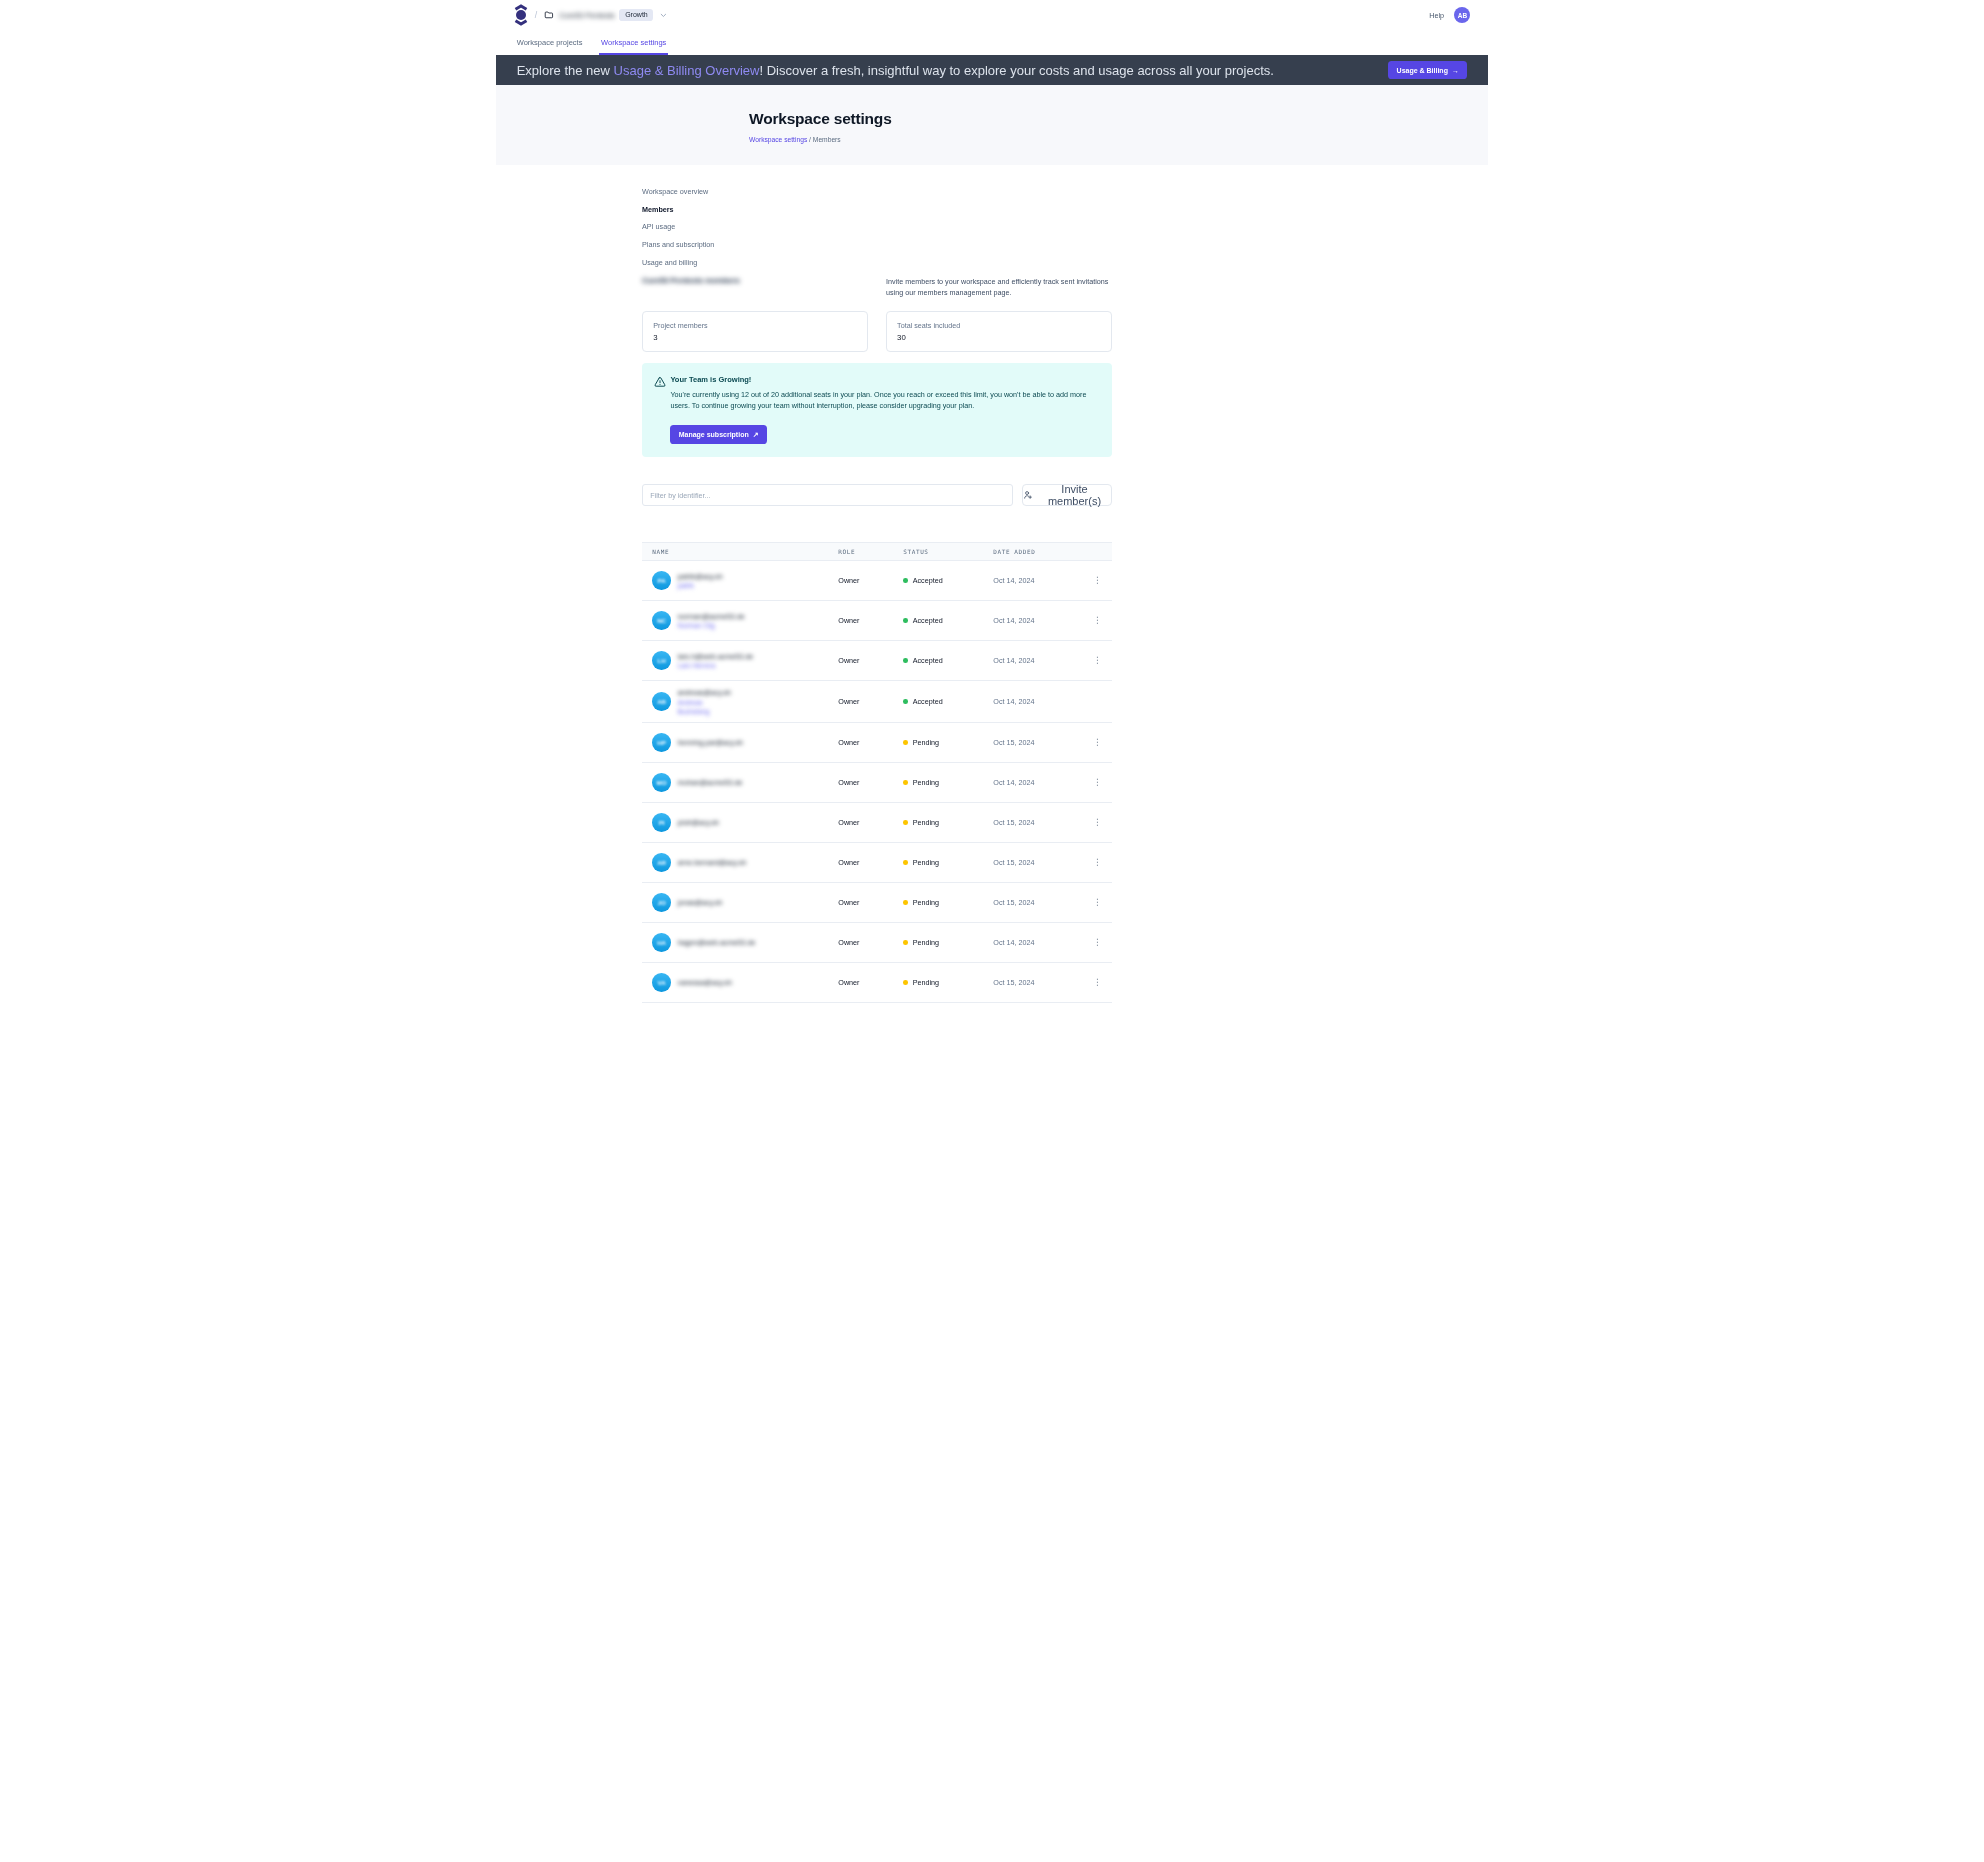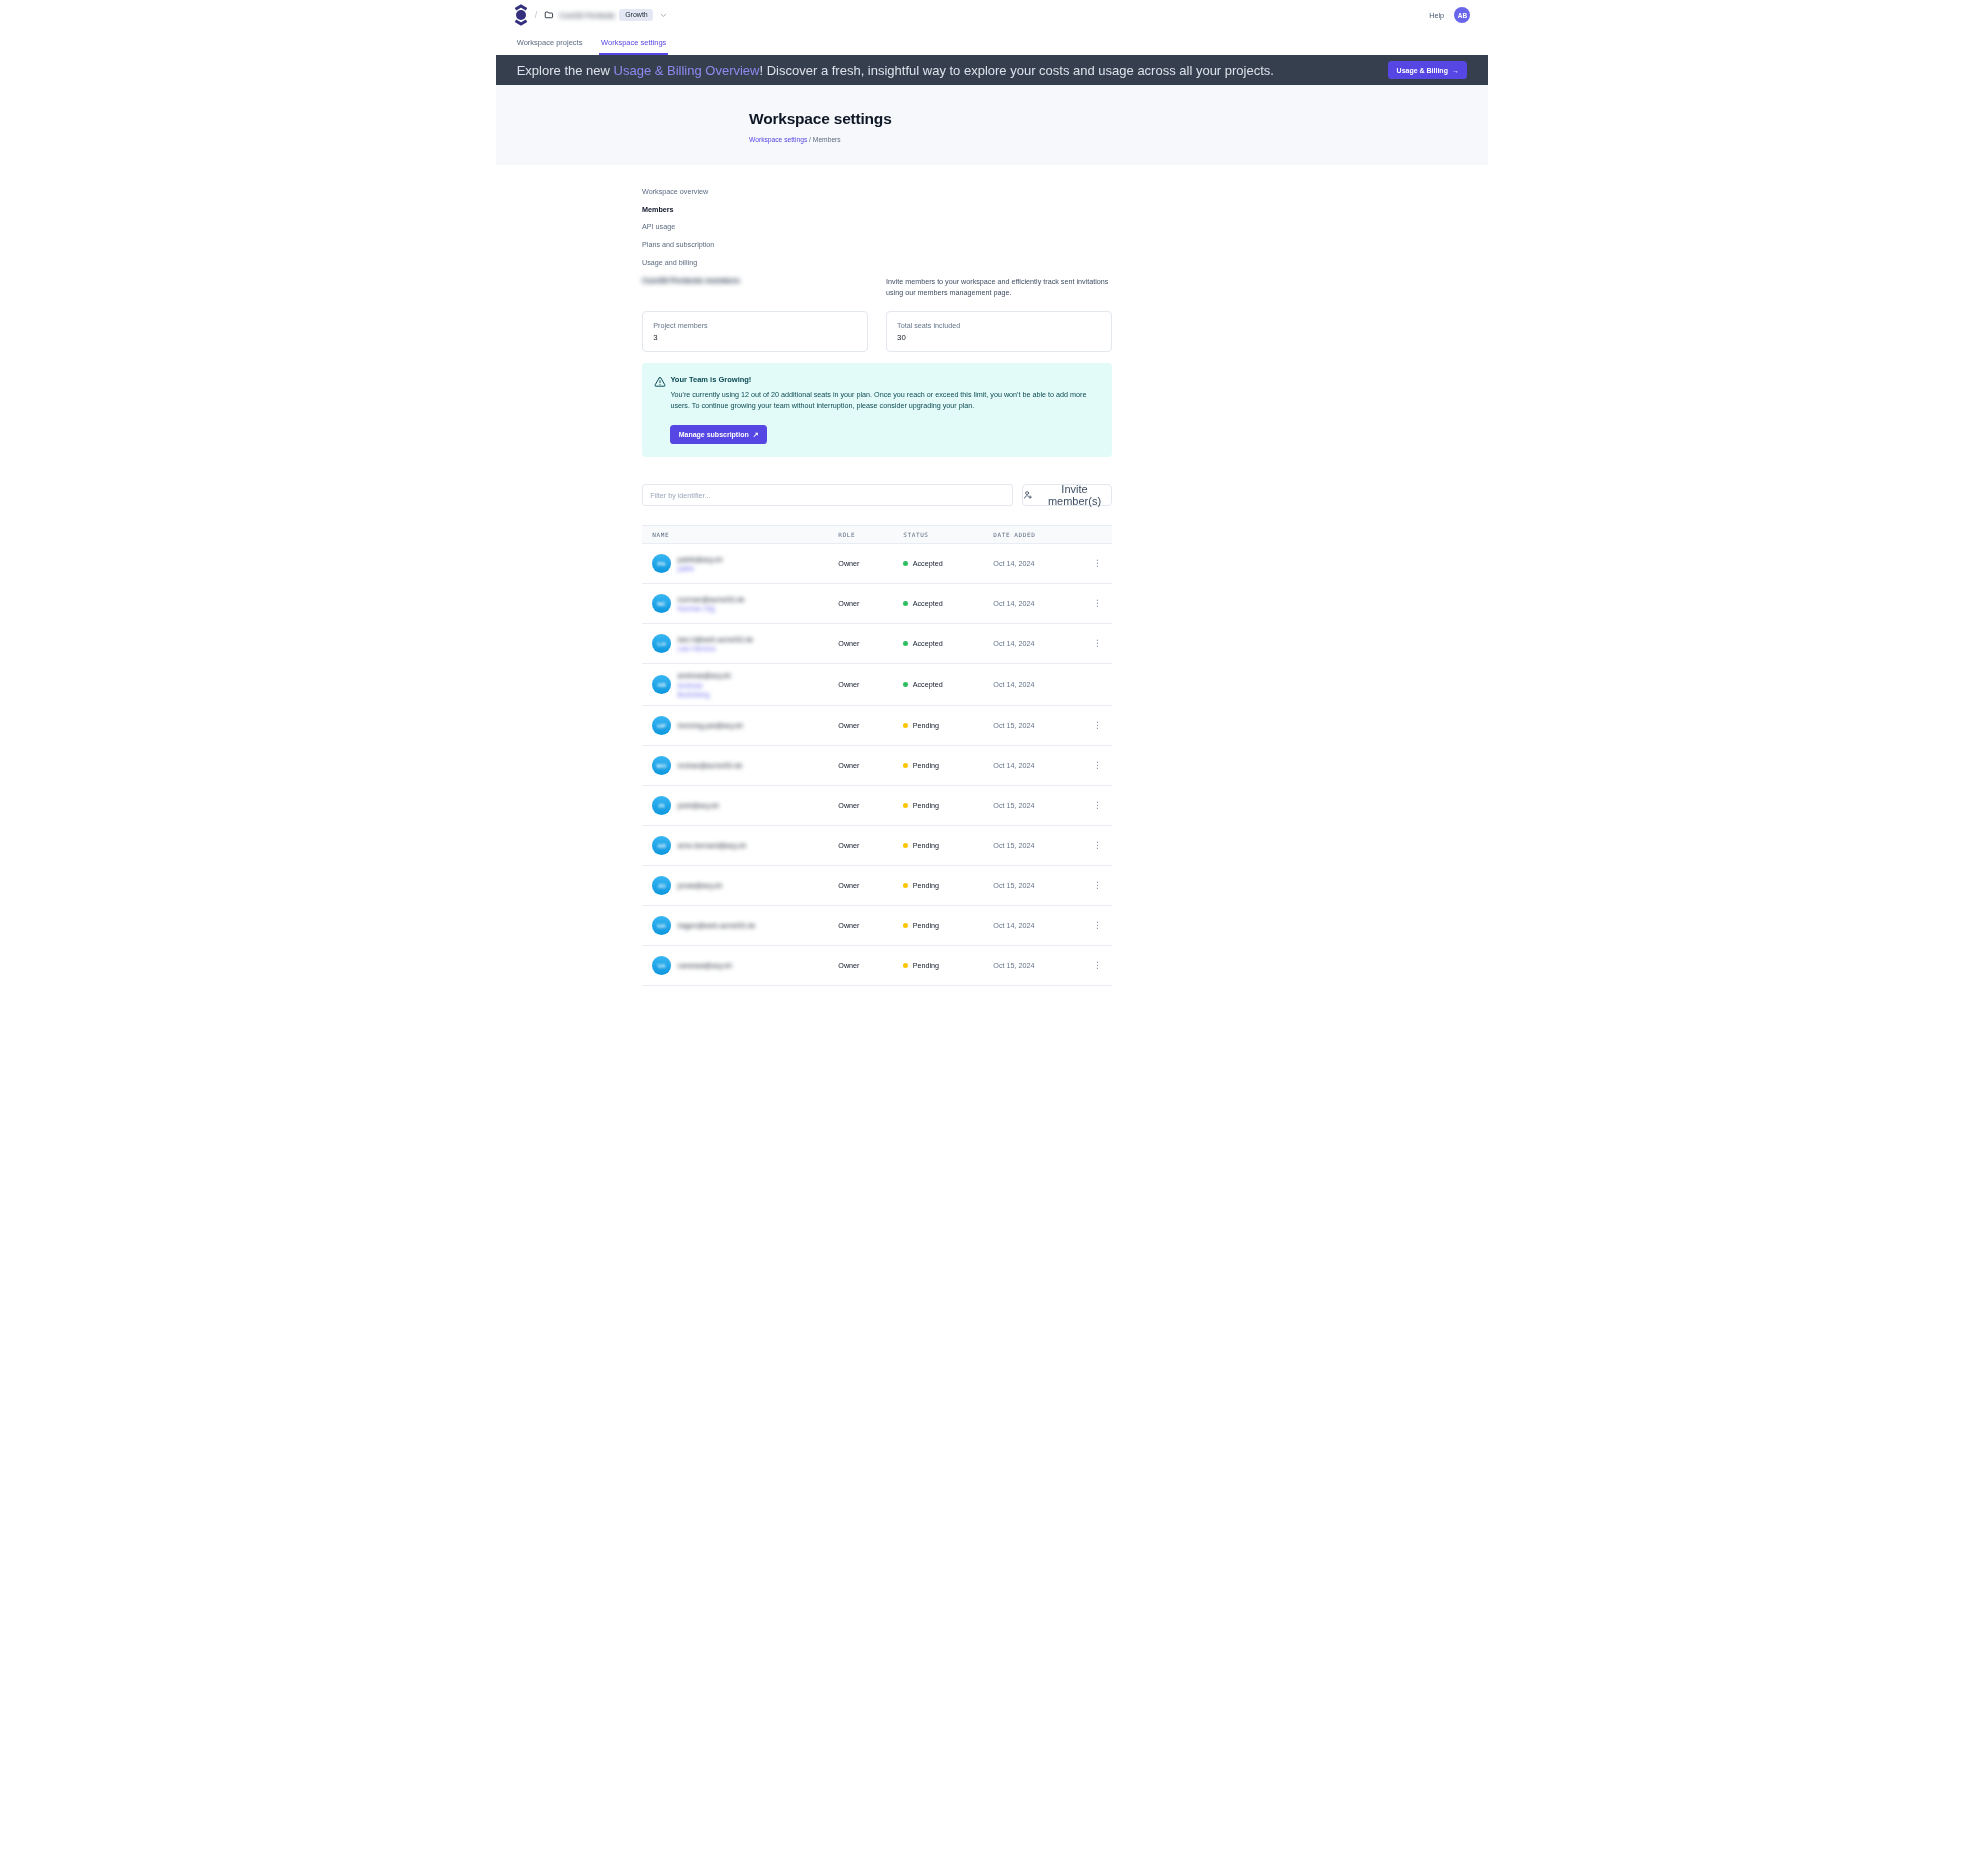--- a/index.html
+++ b/index.html
@@ -66,21 +66,21 @@
   .alert .btn-purple { margin-top:13.4px; }
   
   .filter-row { margin-top:27px; display:flex; gap:9.3px; }
   .filter-input { flex:1; height:22px; border:0.5px solid #e3e8ef; border-radius:3px; padding:0 7.2px;
                   font-size:7.2px; color:#334155; font-family:inherit; outline:none; background:#fff; }
   .filter-input::placeholder { color:#9aa7b8; }
   .invite-btn { width:90px; height:22px; background:#fff; border:0.5px solid #e3e8ef; border-radius:4.1px;
                 display:flex; align-items:center; justify-content:center; gap:5.2px;
                 font-size:11px; color:#3e4d64; font-weight:500; cursor:pointer; font-family:inherit; }
   
-  .table { margin-top:19px; }
+  .table { margin-top:36px; }
   .thead, .trow { display:grid; grid-template-columns:186px 65px 90px 1fr 20.7px; align-items:center; padding:0 10.3px; }
   .thead { height:19px; background:#f8fafc; border-top:0.5px solid #e9edf3; border-bottom:0.5px solid #e9edf3;
            font-family:"DejaVu Sans Mono", monospace; font-size:6px; letter-spacing:0.6px; color:#5b6b7f; }
   .trow { border-bottom:0.5px solid #e9edf3; padding-top:7.2px; padding-bottom:7.2px; min-height:40px; }
   .name-cell { display:flex; align-items:center; gap:6.7px; }
   .avatar { width:18.6px; height:18.6px; flex:none; border-radius:50%;
             background:linear-gradient(180deg,#38b6f3 0%,#0d97de 100%);
             display:flex; align-items:center; justify-content:center; }
   .avatar .init { color:#eaf7ff; font-size:6.2px; font-weight:600; filter:blur(1.3px); }
   .email { display:block; font-size:7.2px; color:#16202e; filter:blur(2.1px); }

